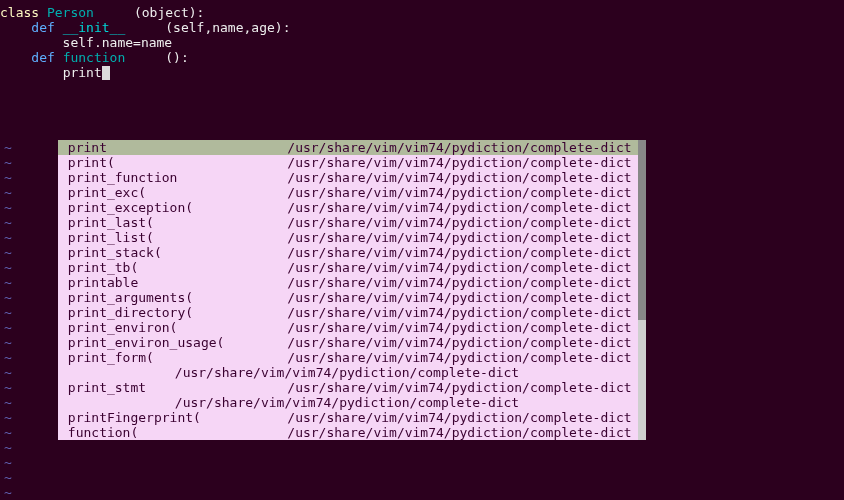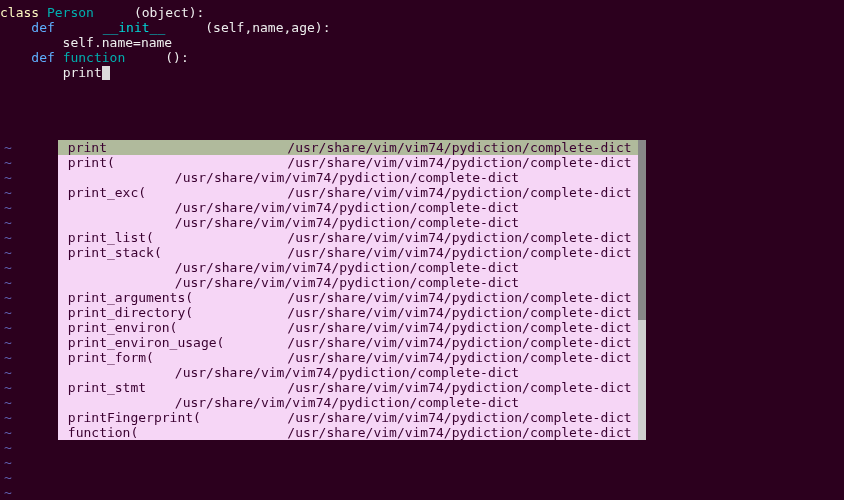--- a/index.html
+++ b/index.html
@@ -21,21 +21,21 @@
   }
   .code-line {
     white-space: pre;
     padding: 0 0;
   }
   .kw-class { color: #fef9c3; }
   .kw-def   { color: #5fafff; }
   .name     { color: #00afaf; }
   .paren    { color: #eeeeee; margin-left: 40px; }
   .ident    { color: #eeeeee; }
-  .dunder   { color: #00d7d7; margin-left: 40px; }
+  .dunder   { color: #00d7d7; }
 
   .cursor {
     display: inline-block;
     width: 8px;
     height: 14px;
     background: #dcdcdc;
     vertical-align: text-bottom;
   }
 
   .tilde-col {
@@ -140,44 +140,49 @@
     <div class="scrollbar" style="height:60%;"></div>
   <div class="popup-row selected">
         <span class="popup-left"> print</span>
         <span class="popup-right">/usr/share/vim/vim74/pydiction/complete-dict</span>
       </div>
       <div class="popup-row">
         <span class="popup-left"> print(</span>
         <span class="popup-right">/usr/share/vim/vim74/pydiction/complete-dict</span>
       </div>
       <div class="popup-row">
+        <span class="popup-left"> print_function</span>
         <span class="popup-right">/usr/share/vim/vim74/pydiction/complete-dict</span>
       </div>
       <div class="popup-row">
         <span class="popup-left"> print_exc(</span>
         <span class="popup-right">/usr/share/vim/vim74/pydiction/complete-dict</span>
       </div>
       <div class="popup-row">
-        <span class="popup-right">/usr/share/vim/vim74/pydiction/complete-dict</span>
-      </div>
-      <div class="popup-row">
+        <span class="popup-left"> print_exception(</span>
+        <span class="popup-right">/usr/share/vim/vim74/pydiction/complete-dict</span>
+      </div>
+      <div class="popup-row">
+        <span class="popup-left"> print_last(</span>
         <span class="popup-right">/usr/share/vim/vim74/pydiction/complete-dict</span>
       </div>
       <div class="popup-row">
         <span class="popup-left"> print_list(</span>
         <span class="popup-right">/usr/share/vim/vim74/pydiction/complete-dict</span>
       </div>
       <div class="popup-row">
         <span class="popup-left"> print_stack(</span>
         <span class="popup-right">/usr/share/vim/vim74/pydiction/complete-dict</span>
       </div>
       <div class="popup-row">
-        <span class="popup-right">/usr/share/vim/vim74/pydiction/complete-dict</span>
-      </div>
-      <div class="popup-row">
+        <span class="popup-left"> print_tb(</span>
+        <span class="popup-right">/usr/share/vim/vim74/pydiction/complete-dict</span>
+      </div>
+      <div class="popup-row">
+        <span class="popup-left"> printable</span>
         <span class="popup-right">/usr/share/vim/vim74/pydiction/complete-dict</span>
       </div>
       <div class="popup-row">
         <span class="popup-left"> print_arguments(</span>
         <span class="popup-right">/usr/share/vim/vim74/pydiction/complete-dict</span>
       </div>
       <div class="popup-row">
         <span class="popup-left"> print_directory(</span>
         <span class="popup-right">/usr/share/vim/vim74/pydiction/complete-dict</span>
       </div>

